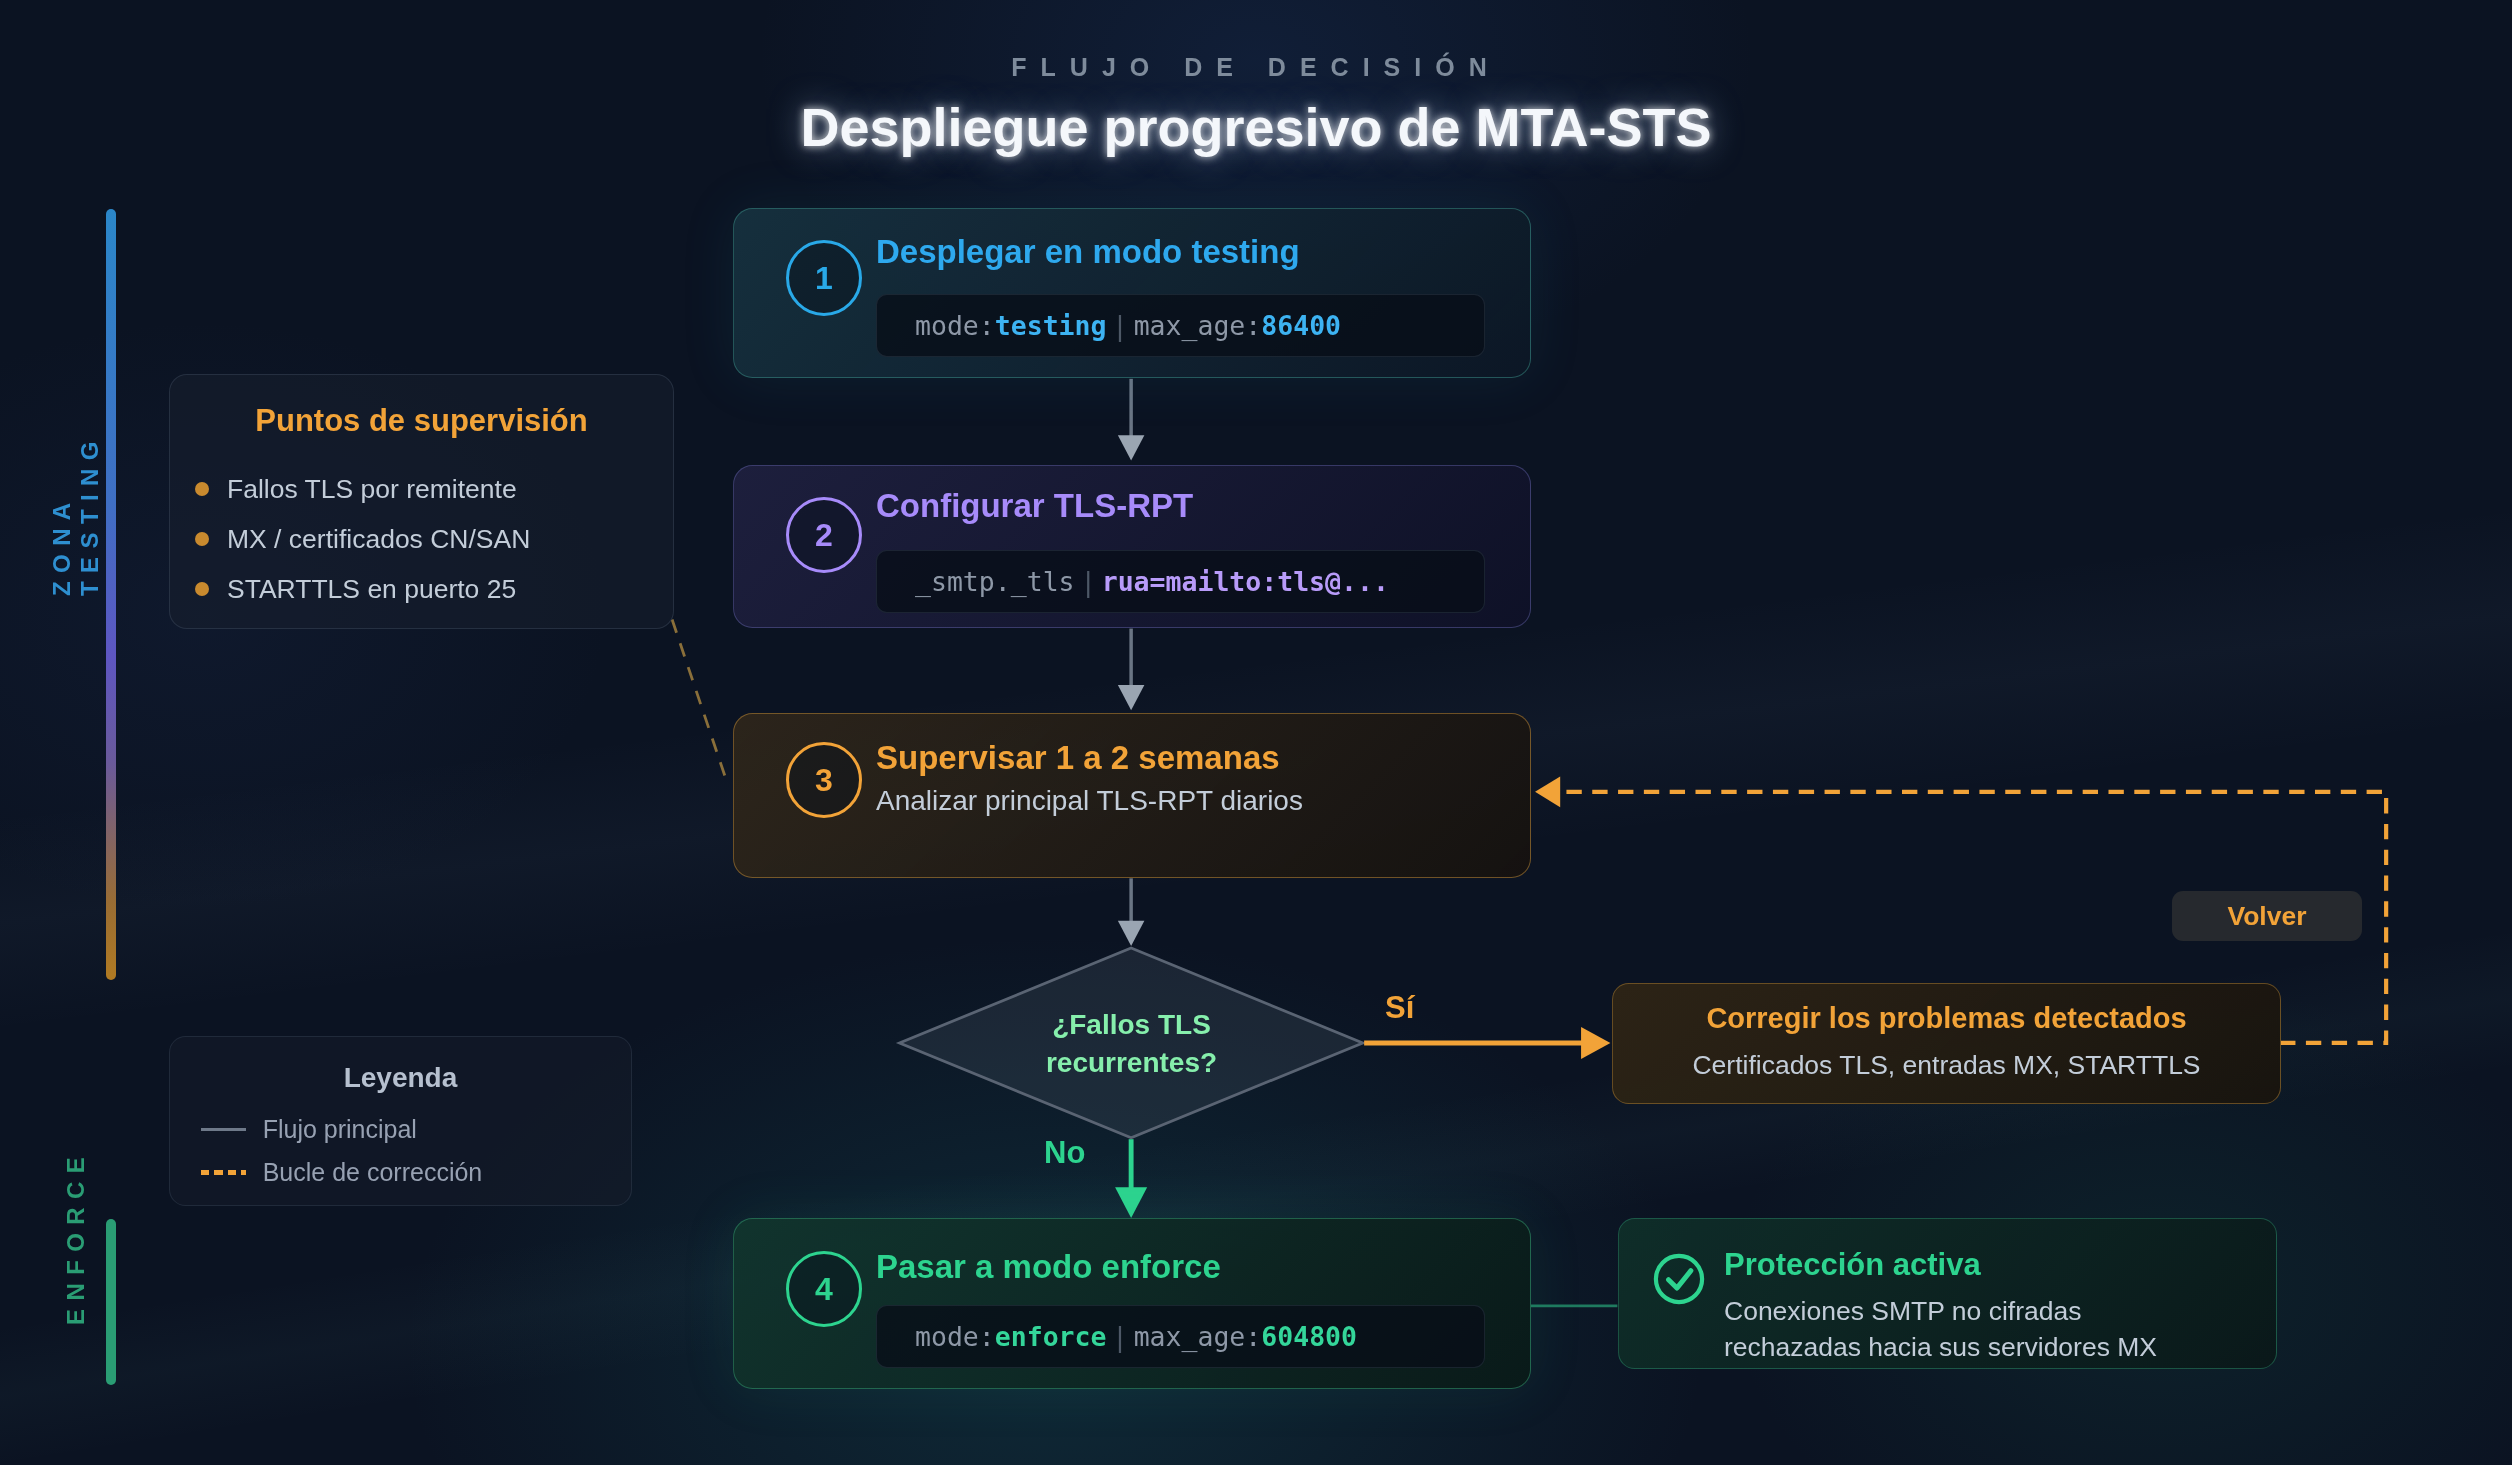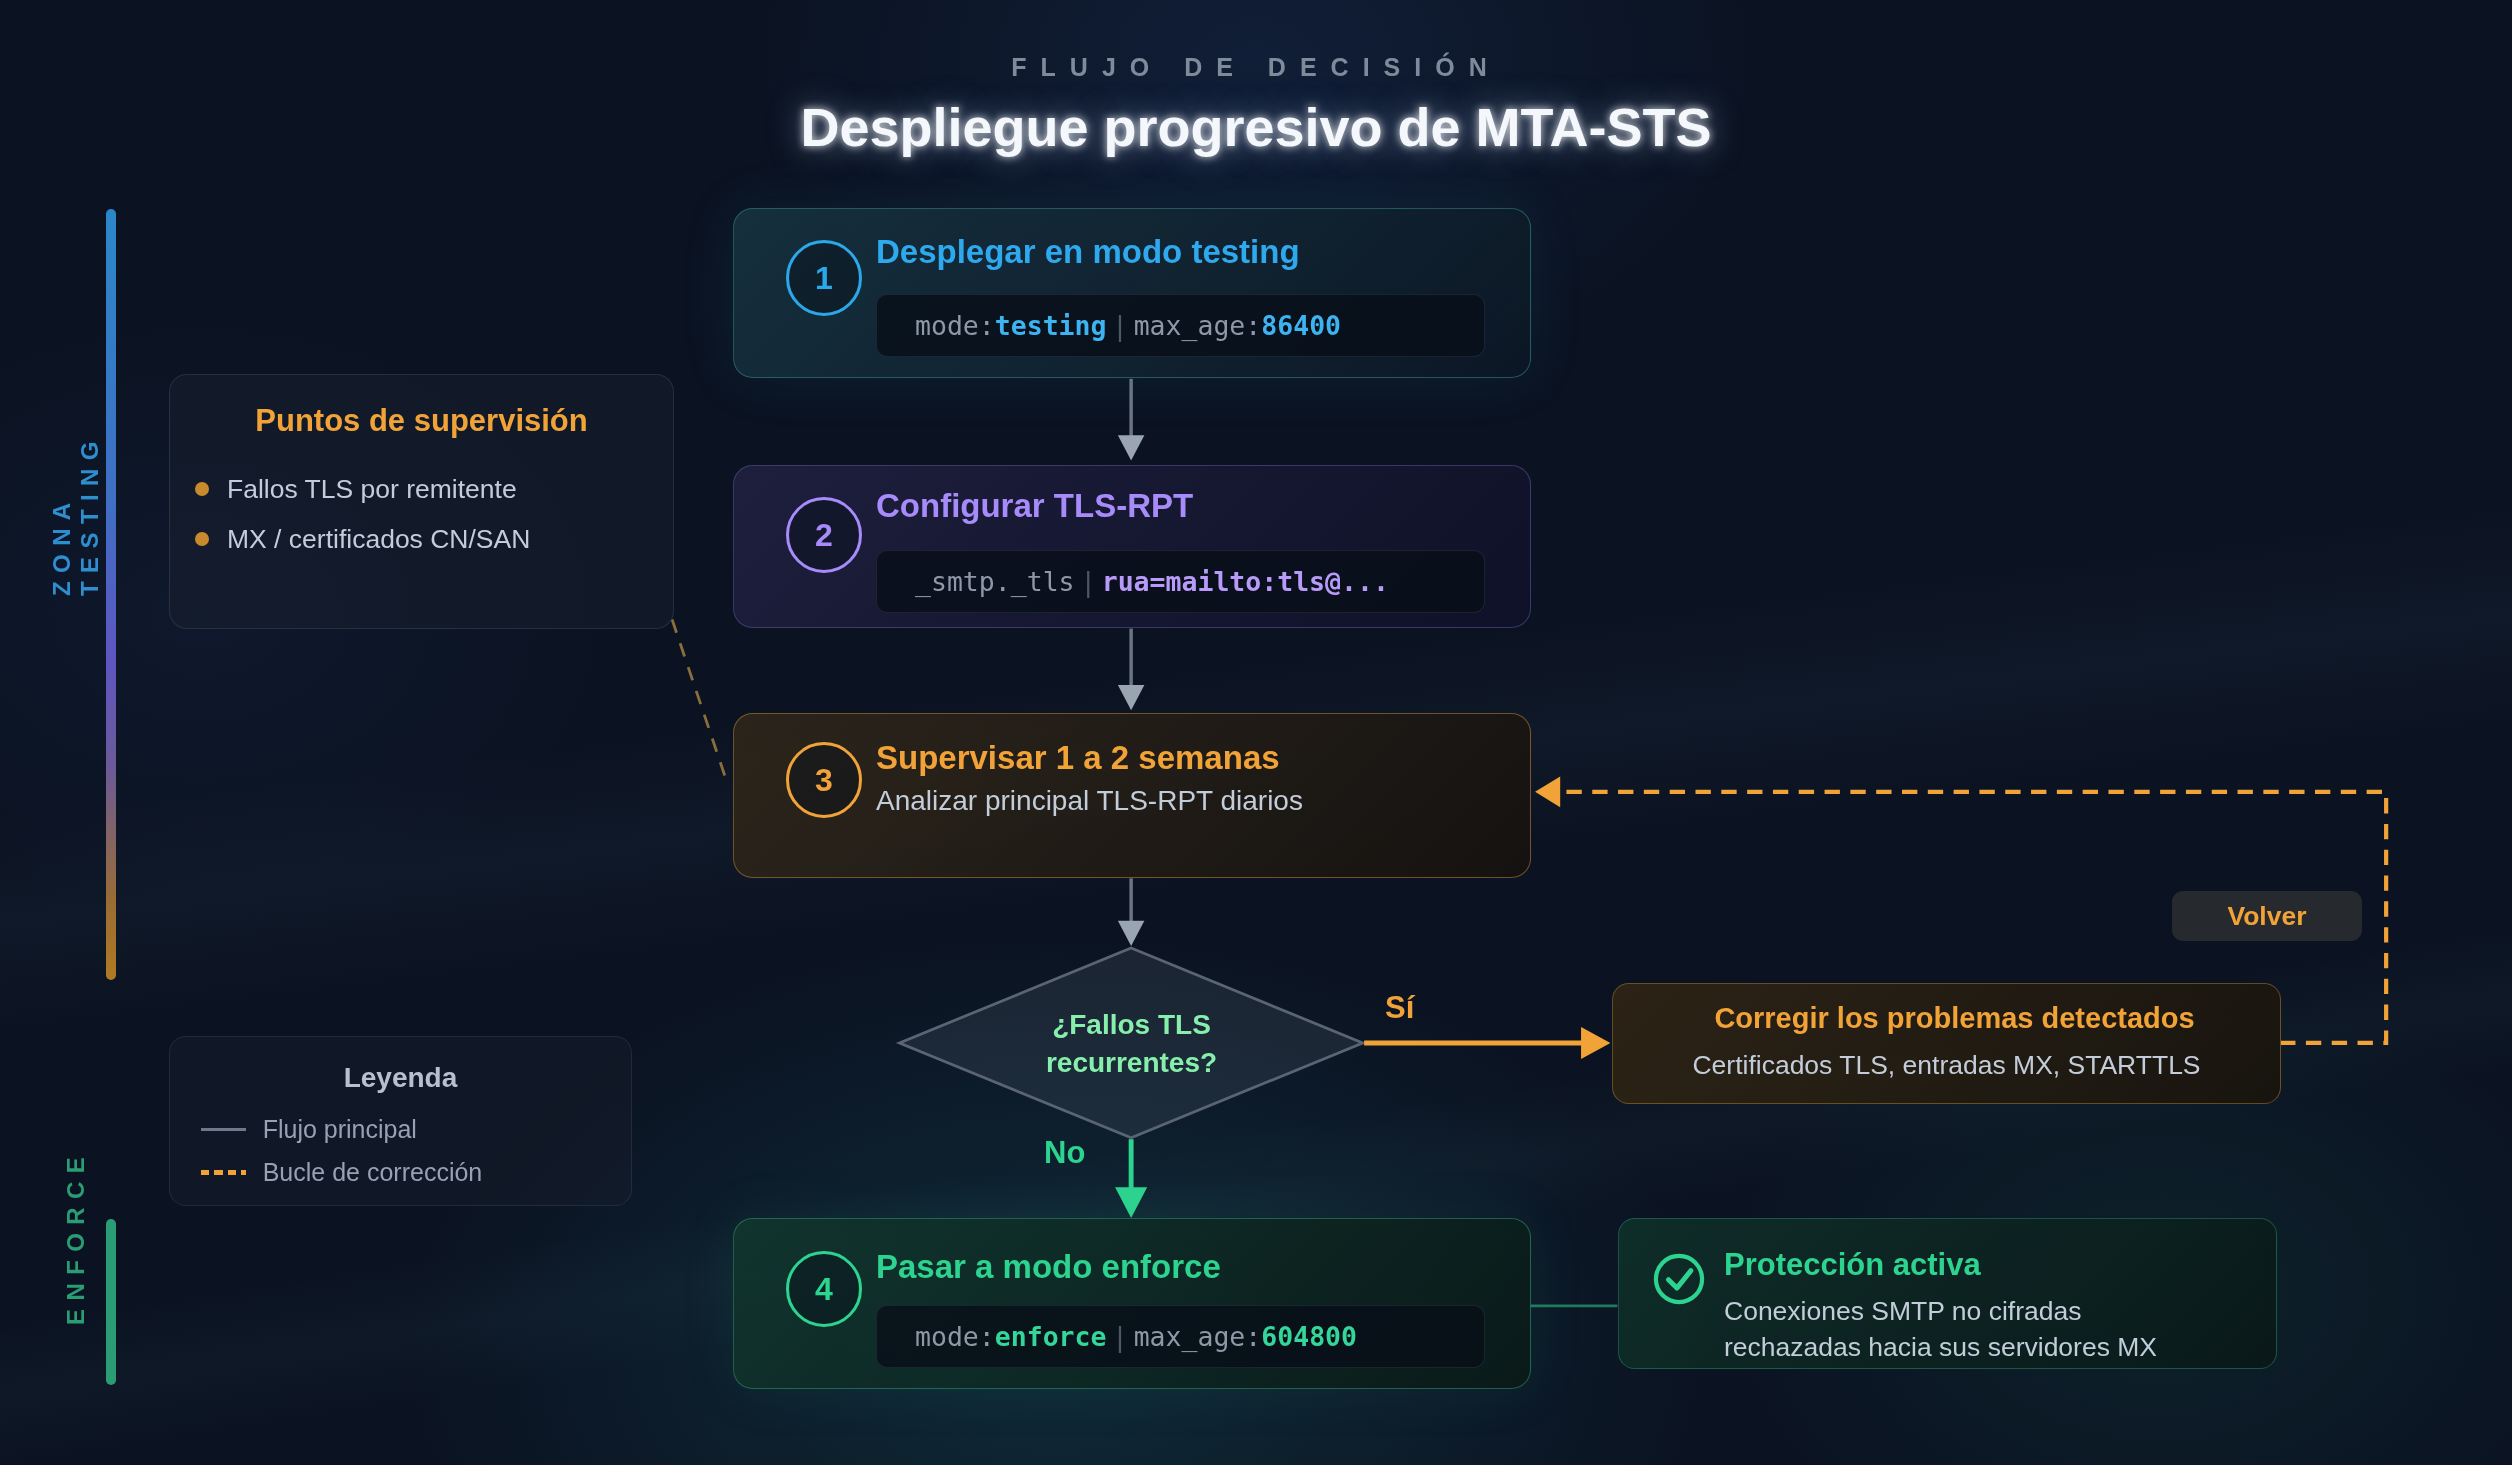--- a/index.html
+++ b/index.html
@@ -82,21 +82,21 @@
   
   .decision-text{position:absolute;left:992px;top:1006px;width:279px;text-align:center;
       font-size:28px;font-weight:700;line-height:38px;color:#86efac;}
   .yes-label{position:absolute;left:1385px;top:990px;font-size:31px;font-weight:700;color:#f2a338;}
   .no-label{position:absolute;left:1044px;top:1135px;font-size:31px;font-weight:700;color:#2dd48f;}
 
   
   .fix{left:1612px;top:983px;width:669px;height:121px;border-radius:16.7px;
       background:linear-gradient(135deg,rgba(48,38,21,.9),rgba(25,20,13,.92));
       border:1.4px solid rgba(152,112,46,.6);text-align:center;}
-  .fix .t{position:absolute;top:18px;left:0;width:100%;font-size:29px;font-weight:700;color:#f2a338;margin-left:8px;}
+  .fix .t{position:absolute;top:18px;left:0;width:100%;font-size:29px;font-weight:700;color:#f2a338;}
   .fix .s{position:absolute;top:66px;left:0;width:100%;font-size:26.5px;color:#c3cdd9;}
 
   .volver{position:absolute;left:2172px;top:891px;width:190px;height:50px;border-radius:11px;
       background:#26292e;display:flex;align-items:center;justify-content:center;
       font-size:26.5px;font-weight:700;color:#f2a338;cursor:pointer;}
 
   
   .protection{left:1618px;top:1218px;width:659px;height:151px;border-radius:16.7px;
       background:linear-gradient(135deg,rgba(15,48,42,.9),rgba(10,24,24,.9));
       border:1.4px solid rgba(40,130,100,.55);text-align:center;}
@@ -172,20 +172,24 @@
   <div class="t">Puntos de supervisión</div>
   <ul>
     <li>
       <span class="dot"></span>
       <span>Fallos TLS por remitente</span>
     </li>
     <li>
       <span class="dot"></span>
       <span>MX / certificados CN/SAN</span>
     </li>
+    <li>
+      <span class="dot"></span>
+      <span>STARTTLS en puerto 25</span>
+    </li>
   </ul>
 </div>
 
 <div class="card legend">
   <div class="t">Leyenda</div>
   <div class="row r1">
     <span class="lsolid"></span>
     <span>Flujo principal</span>
   </div>
   <div class="row r2">

